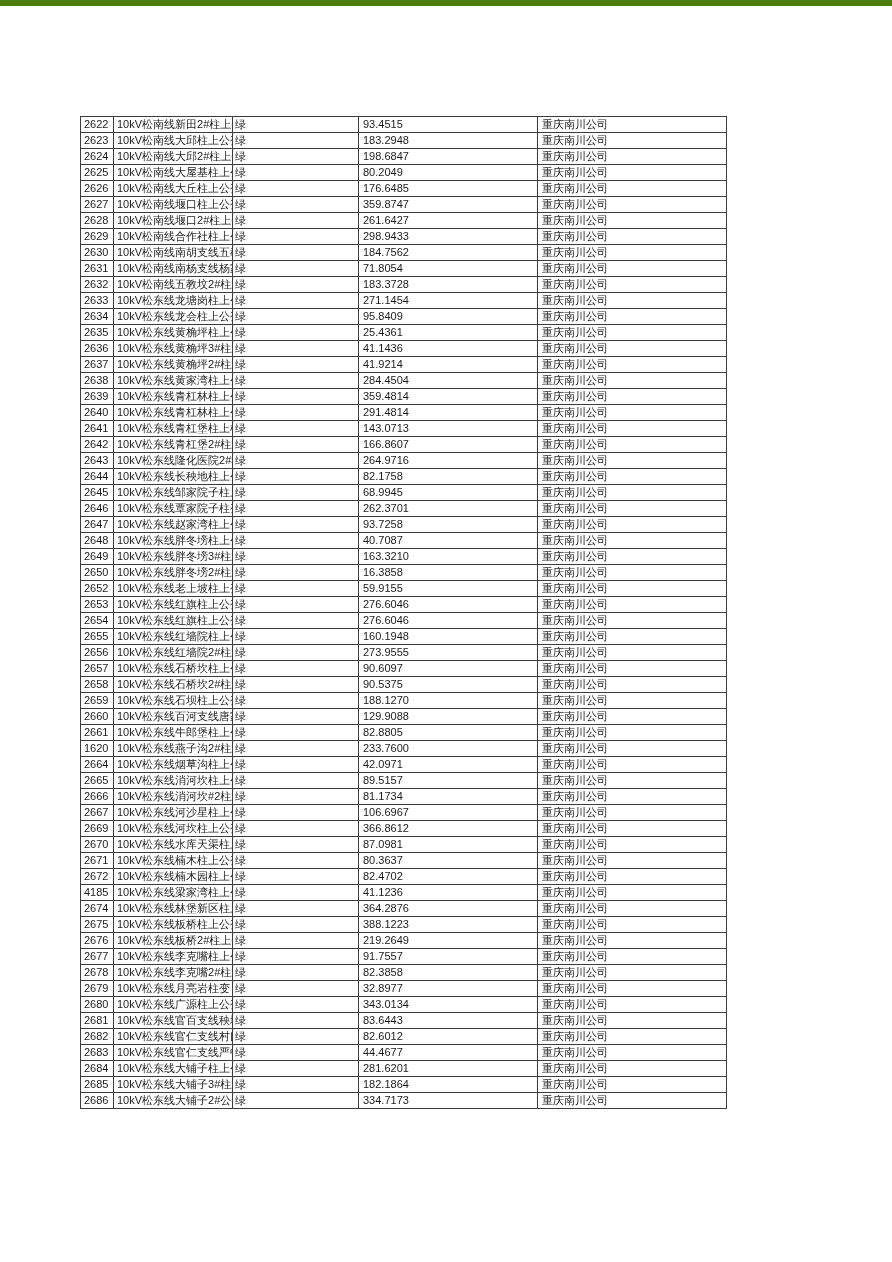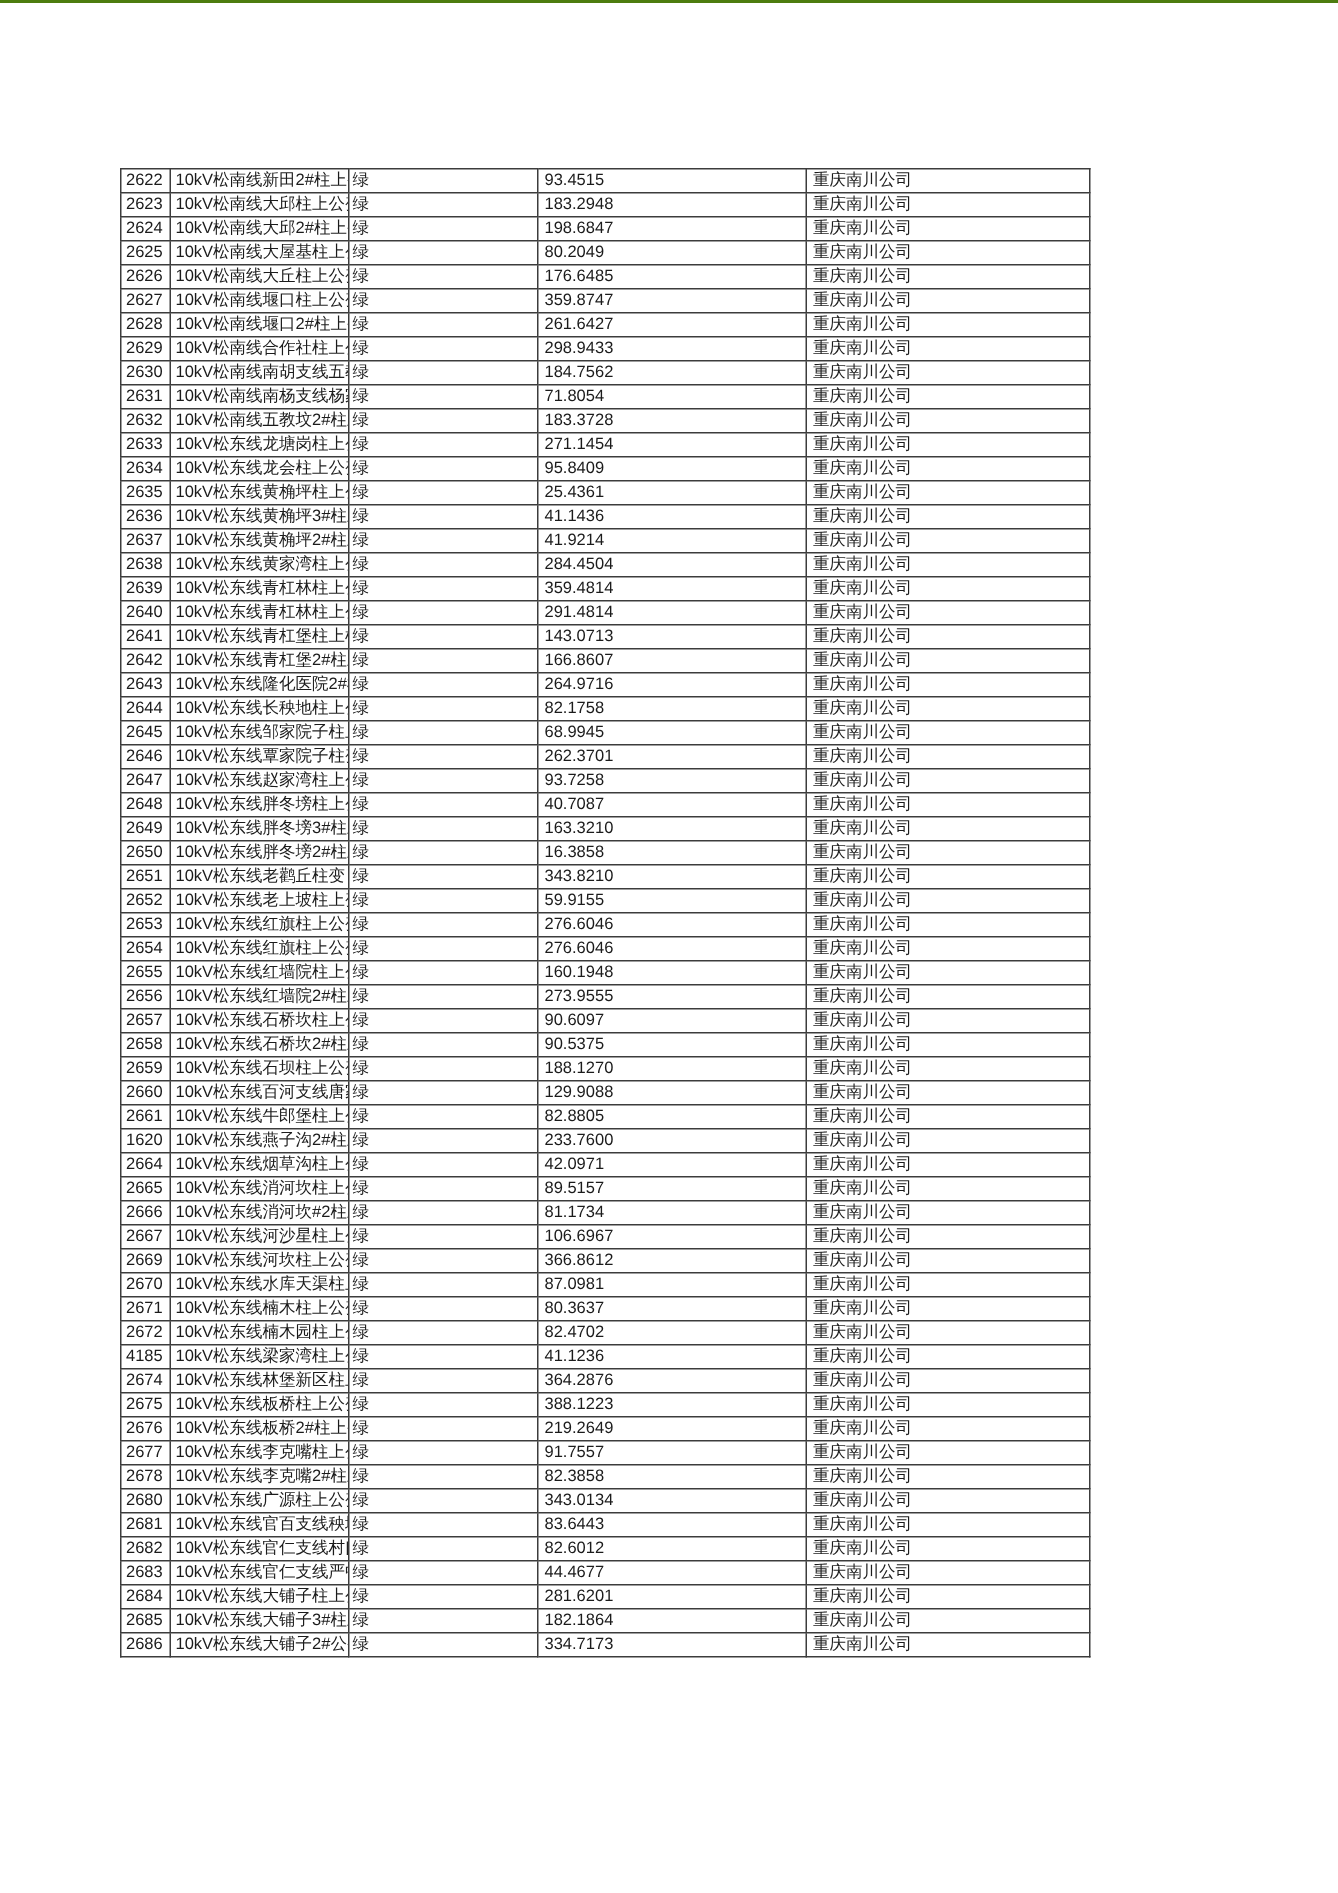--- a/index.html
+++ b/index.html
@@ -5,21 +5,21 @@
   html, body {
     margin: 0;
     padding: 0;
     background: #ffffff;
   }
   .page {
     position: relative;
     width: 892px;
     height: 1262px;
     background: #ffffff;
-    border-top: 2px solid #4d7c0f;
+    border-top: 6px solid #4d7c0f;
     box-sizing: border-box;
     font-family: "Liberation Sans", "DejaVu Sans", sans-serif;
     overflow: hidden;
   }
   table.grid {
     position: absolute;
     left: 80px;
     top: 110px;
     width: 646px;
     table-layout: fixed;
@@ -253,27 +253,20 @@
           <td class="c-company">重庆南川公司</td>
         </tr>
         <tr>
           <td class="c-id">2650</td>
           <td class="c-name">10kV松东线胖冬塝2#柱上</td>
           <td class="c-status">绿</td>
           <td class="c-value">16.3858</td>
           <td class="c-company">重庆南川公司</td>
         </tr>
         <tr>
-          <td class="c-id">2651</td>
-          <td class="c-name">10kV松东线老鹳丘柱变</td>
-          <td class="c-status">绿</td>
-          <td class="c-value">343.8210</td>
-          <td class="c-company">重庆南川公司</td>
-        </tr>
-        <tr>
           <td class="c-id">2652</td>
           <td class="c-name">10kV松东线老上坡柱上变</td>
           <td class="c-status">绿</td>
           <td class="c-value">59.9155</td>
           <td class="c-company">重庆南川公司</td>
         </tr>
         <tr>
           <td class="c-id">2653</td>
           <td class="c-name">10kV松东线红旗柱上公变</td>
           <td class="c-status">绿</td>
@@ -432,20 +425,27 @@
           <td class="c-name">10kV松东线李克嘴柱上公</td>
           <td class="c-status">绿</td>
           <td class="c-value">91.7557</td>
           <td class="c-company">重庆南川公司</td>
         </tr>
         <tr>
           <td class="c-id">2678</td>
           <td class="c-name">10kV松东线李克嘴2#柱上</td>
           <td class="c-status">绿</td>
           <td class="c-value">82.3858</td>
+          <td class="c-company">重庆南川公司</td>
+        </tr>
+        <tr>
+          <td class="c-id">2679</td>
+          <td class="c-name">10kV松东线月亮岩柱变</td>
+          <td class="c-status">绿</td>
+          <td class="c-value">32.8977</td>
           <td class="c-company">重庆南川公司</td>
         </tr>
         <tr>
           <td class="c-id">2680</td>
           <td class="c-name">10kV松东线广源柱上公变</td>
           <td class="c-status">绿</td>
           <td class="c-value">343.0134</td>
           <td class="c-company">重庆南川公司</td>
         </tr>
         <tr>

